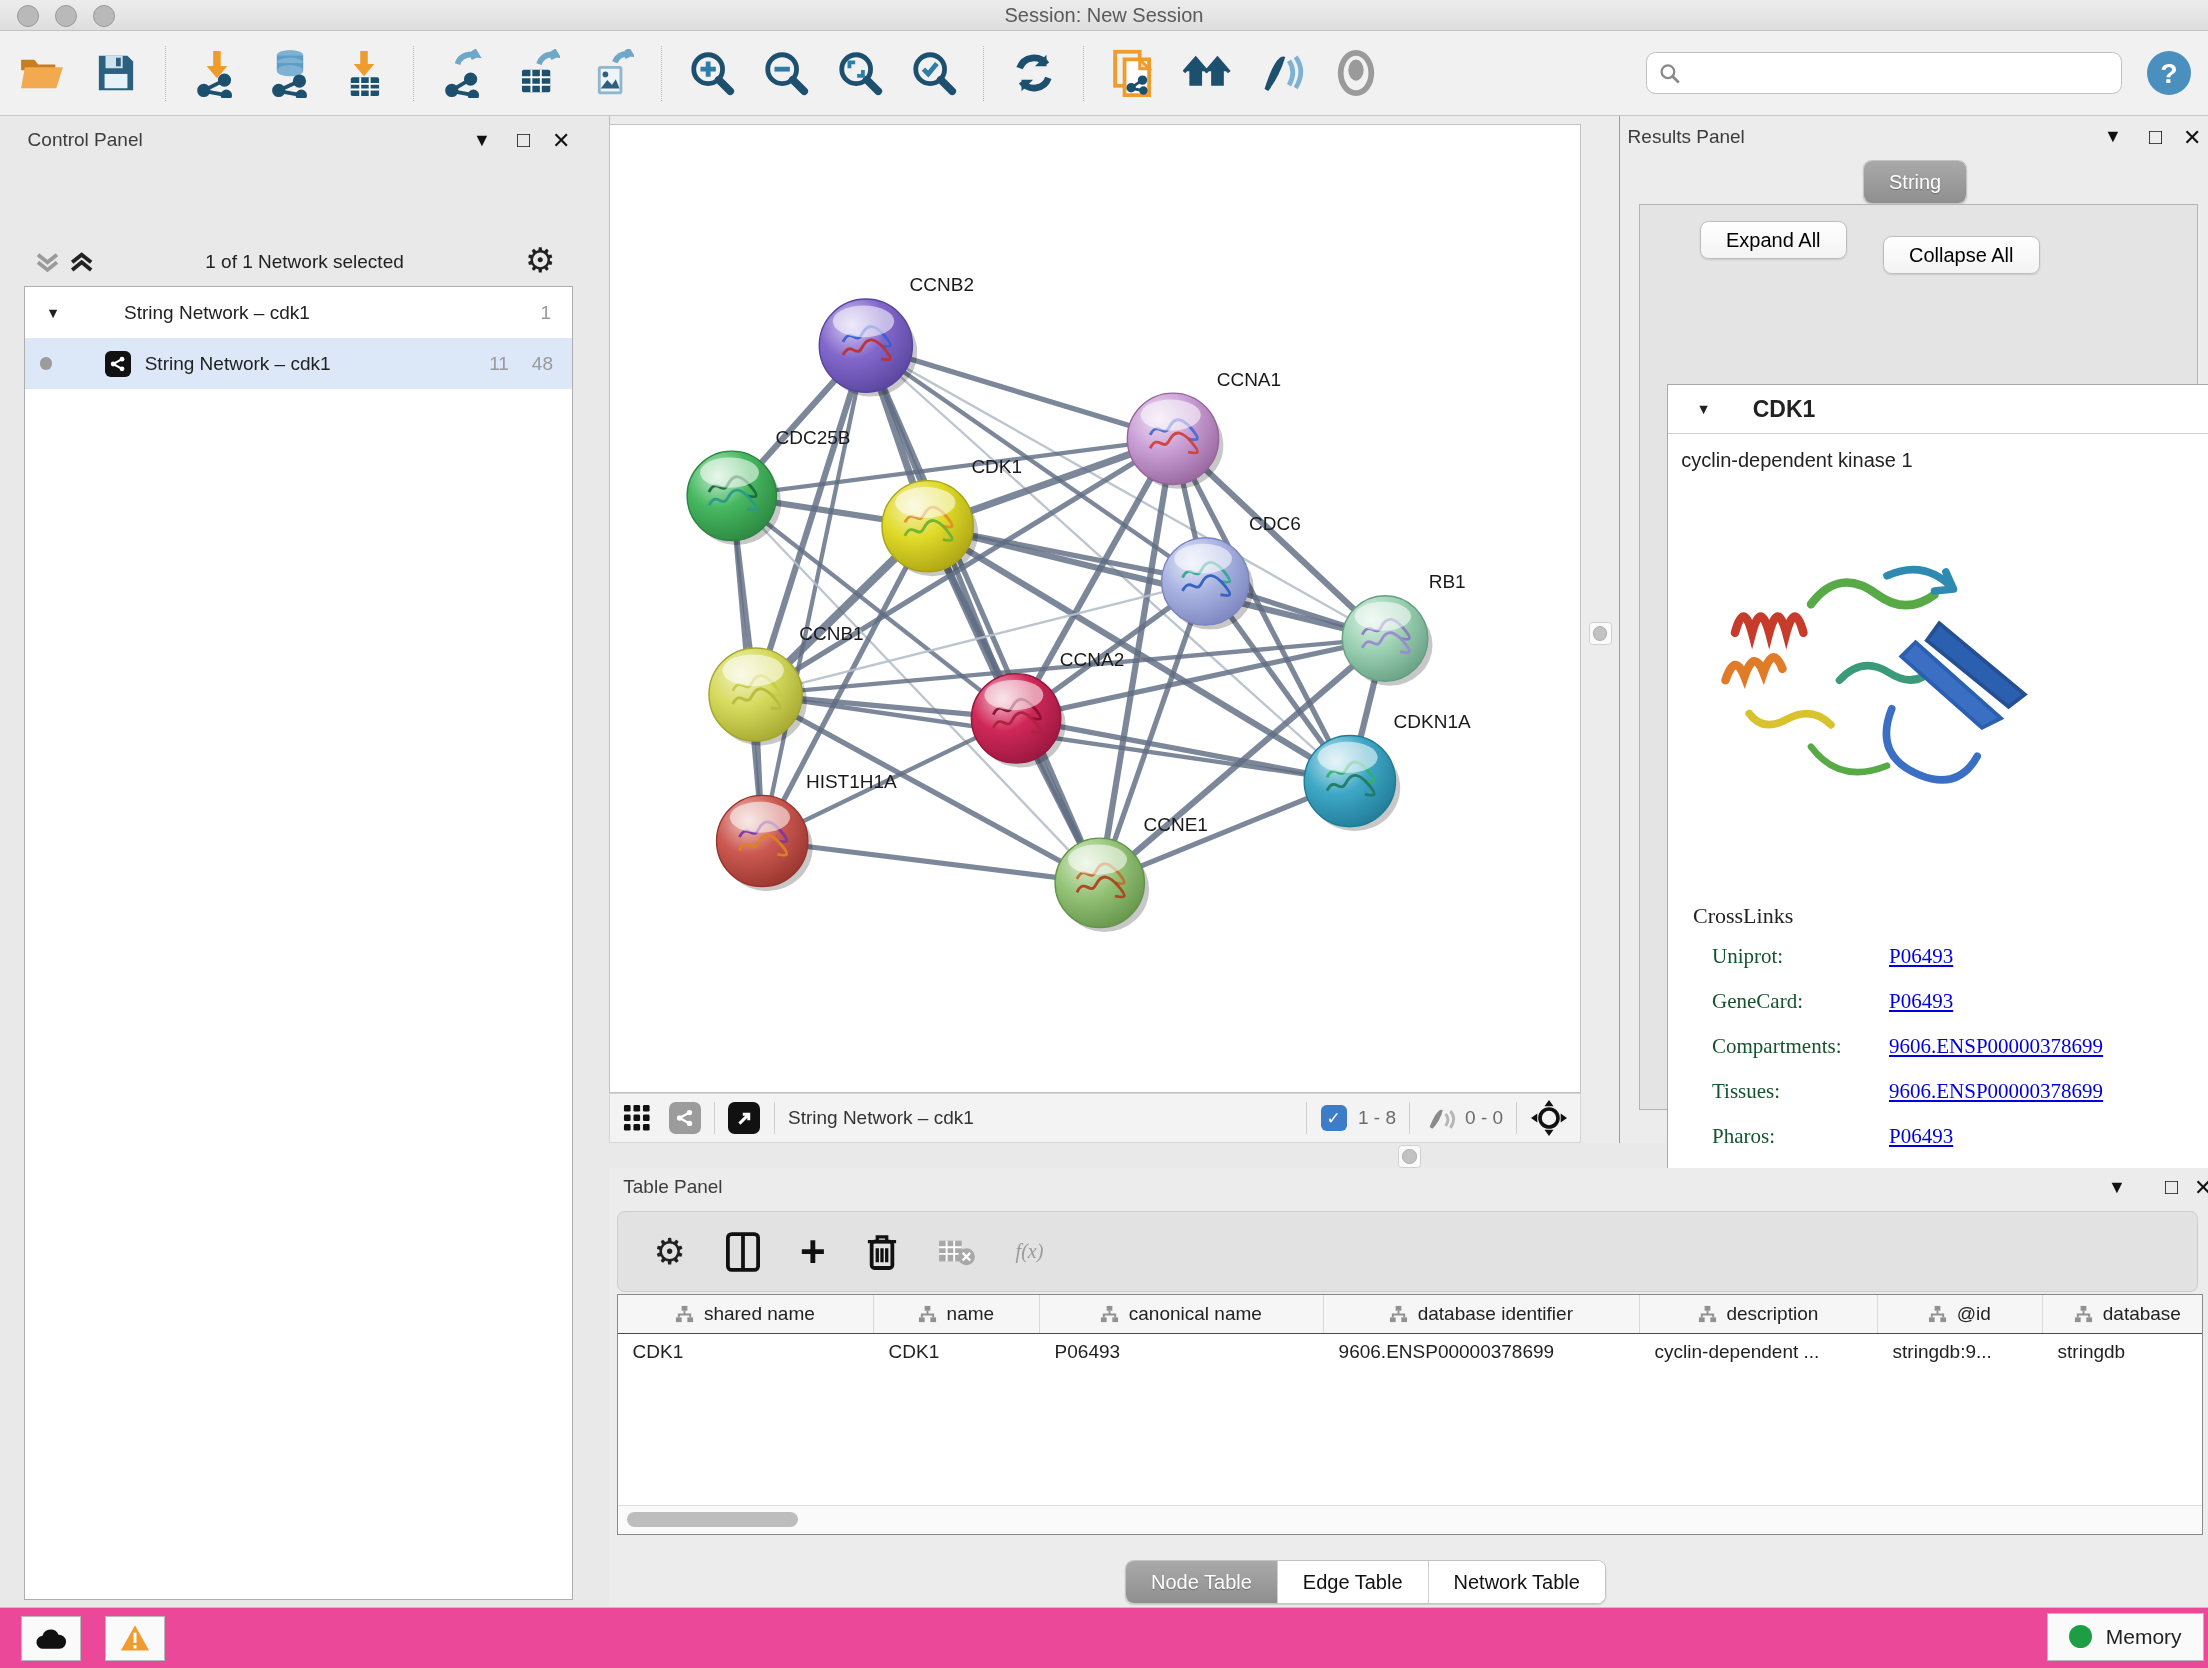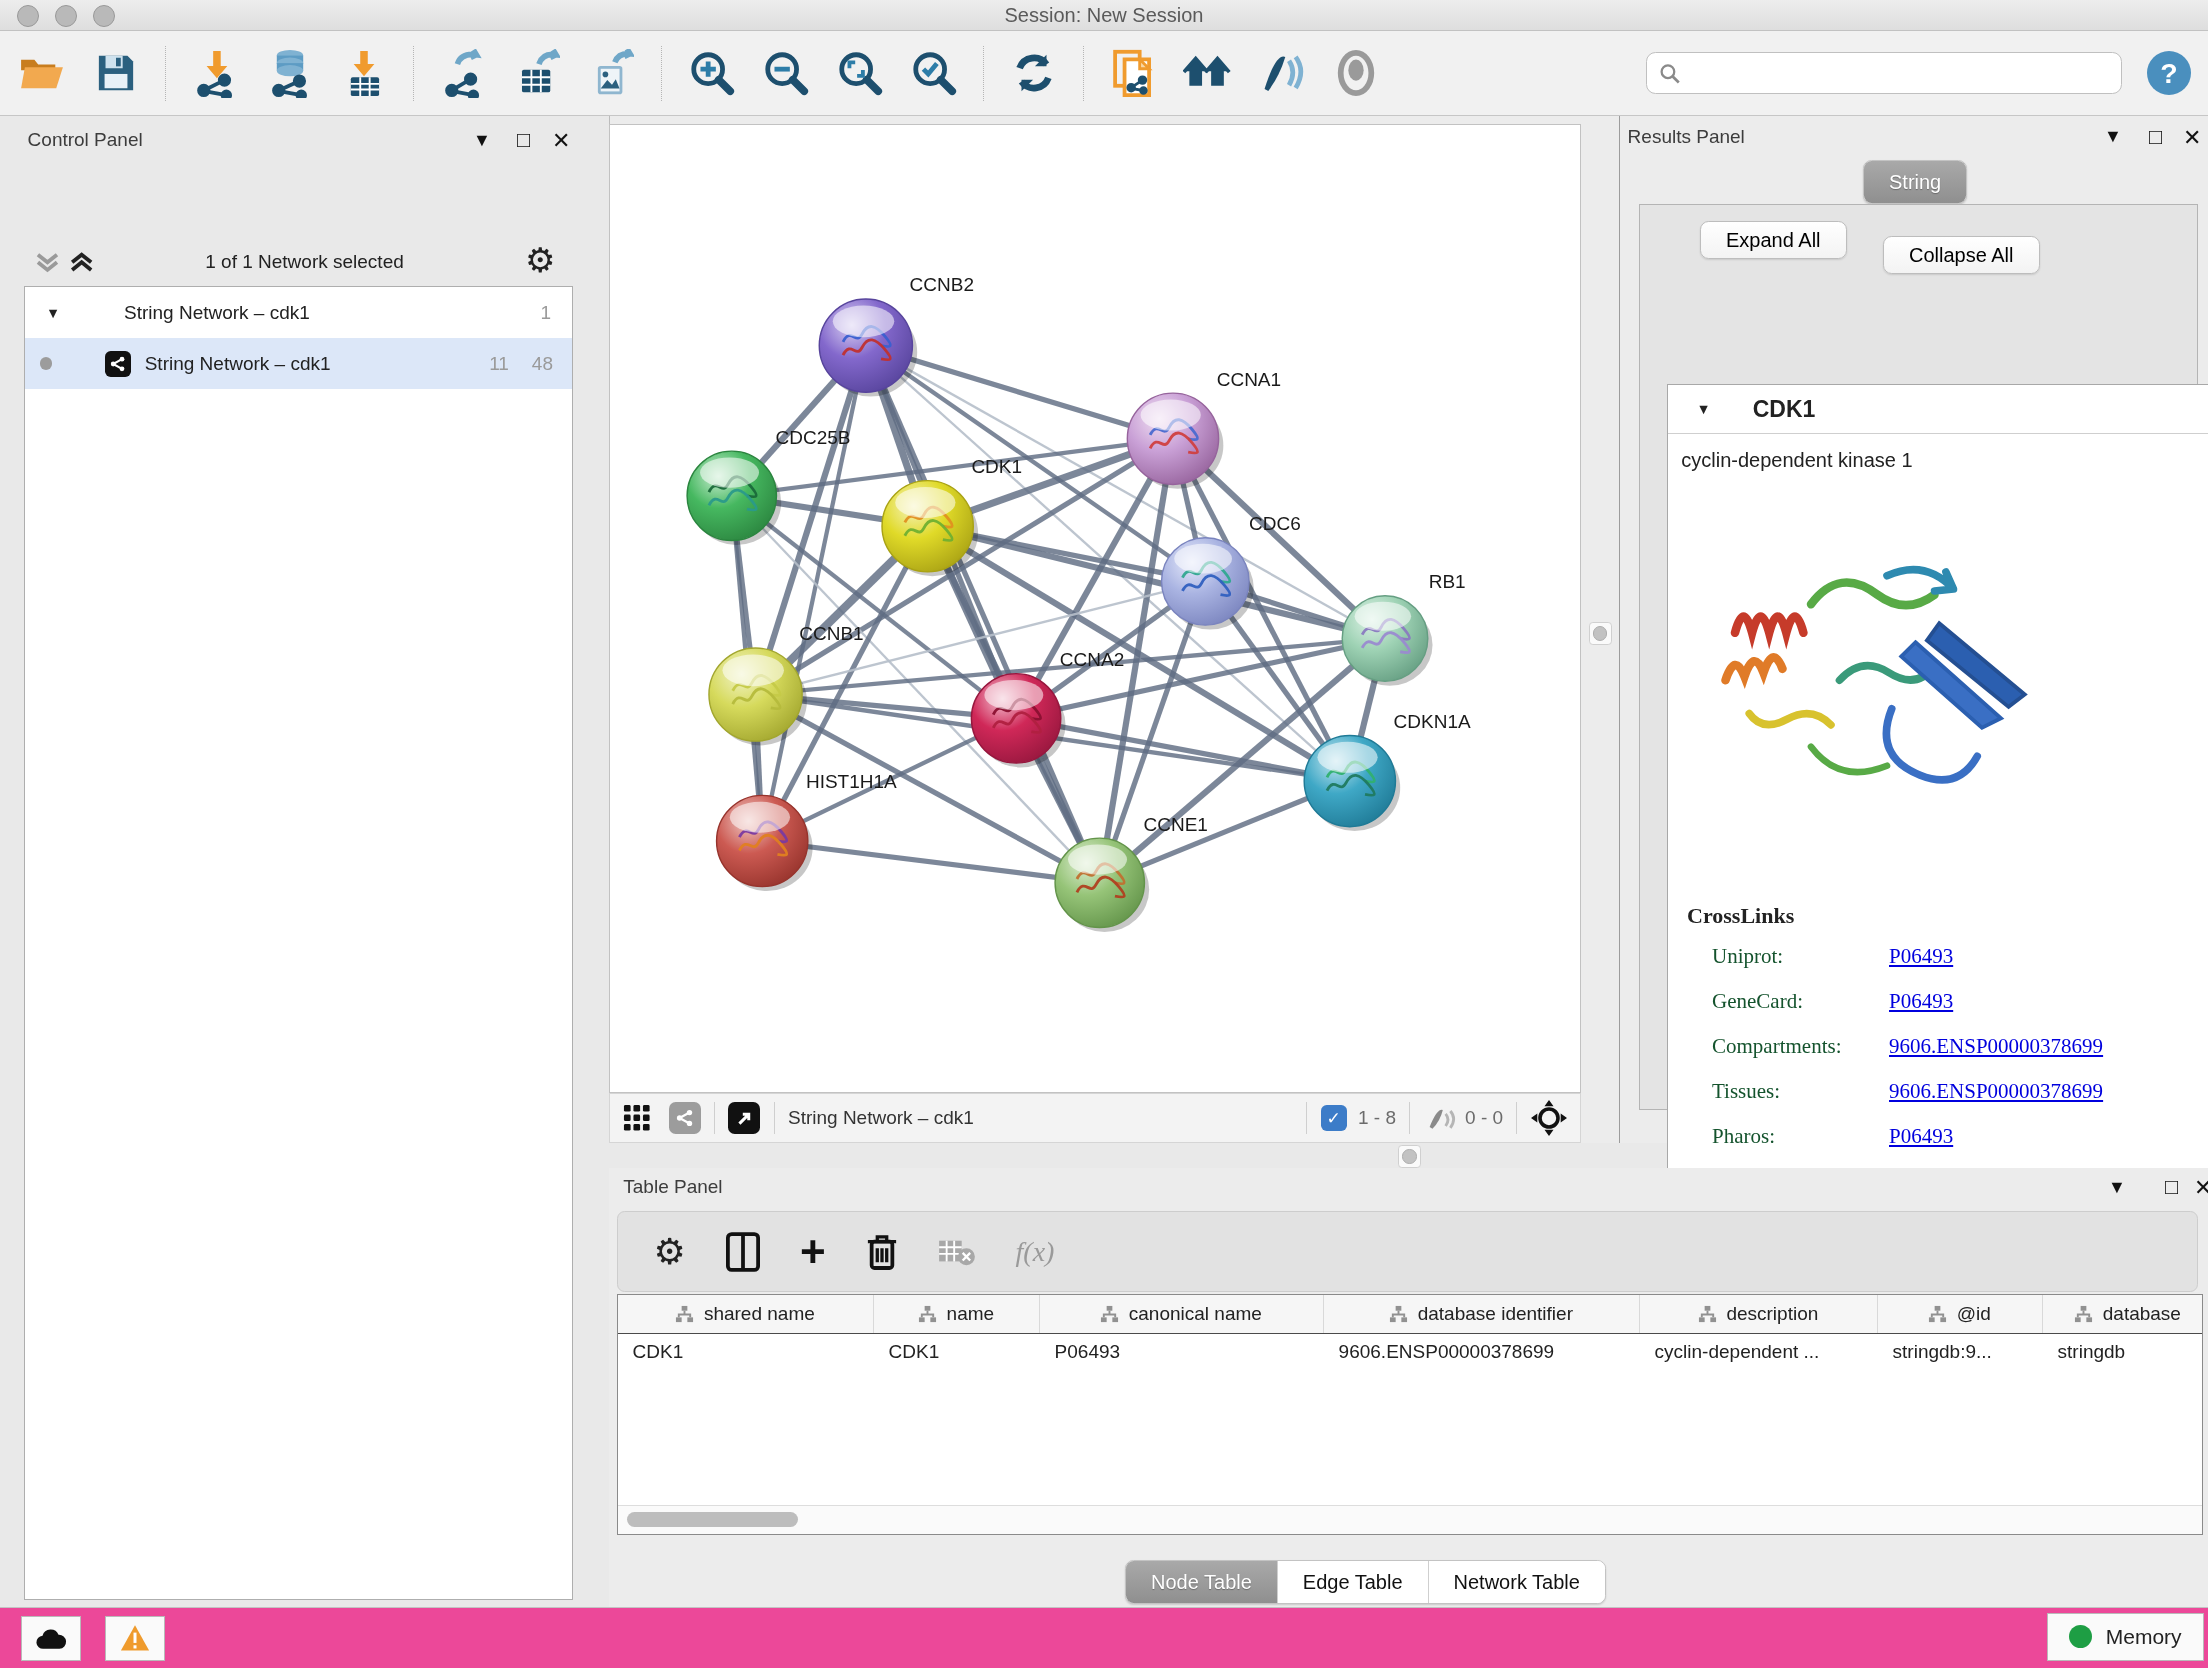--- a/index.html
+++ b/index.html
@@ -70,21 +70,21 @@
   #tp-toolbar{left:7.6px;top:43px;width:1581px;height:81px;background:#e2e2e2;border:1px solid #cdcdcd;
               border-radius:7.6px;box-sizing:border-box;display:flex;align-items:center;gap:40px;padding:0 36px;}
   #tp-table{left:7.6px;top:126px;width:1586px;height:241px;background:#fff;border:1.9px solid #8a8a8a;box-sizing:border-box;overflow:hidden;}
   #tp-head{display:flex;height:38px;background:#f6f6f6;border-bottom:1.9px solid #4a4a4a;}
   .th{display:flex;align-items:center;justify-content:center;gap:9.5px;border-right:1px solid #d9d9d9;
       font-size:19px;color:#222;box-sizing:border-box;overflow:hidden;white-space:nowrap;flex:0 0 auto;}
   #tp-row{display:flex;height:36px;align-items:center;}
   .td{padding-left:15px;font-size:19px;box-sizing:border-box;overflow:hidden;white-space:nowrap;flex:0 0 auto;}
   #tp-scroll{position:absolute;left:0;bottom:0;width:100%;height:28.5px;background:#fafafa;border-top:1px solid #ddd;}
   #tp-thumb{position:absolute;left:9.5px;top:6.7px;width:171px;height:15px;border-radius:7.6px;background:#bdbdbd;}
-  .fx{font-family:"Liberation Serif","DejaVu Serif",serif;font-style:italic;font-size:28px;color:#9a9a9a;}
+  .fx{font-family:"Liberation Serif","DejaVu Serif",serif;font-style:italic;font-size:20px;color:#9a9a9a;}
 
   
   #statusbar{left:0;top:1607px;width:2208px;height:61px;background:#ec4899;border-top:1px solid #c3c3c3;}
   .sbtn{width:58px;height:43px;background:#fafafa;border:1px solid #b9b9b9;display:flex;align-items:center;justify-content:center;}
   #membtn{width:155px;height:46px;background:#fafafa;border:1px solid #b9b9b9;display:flex;align-items:center;
           justify-content:center;gap:13.3px;font-size:21px;}
   #memdot{width:23px;height:23px;border-radius:50%;background:#1e9e44;}
 
   svg{display:block;}
   .netlabel{font-size:20px;fill:#1a1a1a;font-family:"Liberation Sans",sans-serif;}
@@ -596,21 +596,21 @@
             <path d="M120 120 q30 -40 70 -10 q30 22 60 0" stroke="#58aa46" stroke-width="9"></path>
             <path d="M150 200 q24 -26 52 -8 q28 18 48 -6" stroke="#3a9a7a" stroke-width="8"></path>
             <path d="M200 90 q40 -18 70 14 l-8 -18 m8 18 l-20 2" stroke="#2e8ab0" stroke-width="8"></path>
             <path d="M230 160 L320 240 L300 250 L215 175z" stroke="#2b5fb0" stroke-width="4" fill="#3a6fc4"></path>
             <path d="M255 140 L345 215 L328 228 L242 158z" stroke="#244f92" stroke-width="4" fill="#2b5fb0"></path>
             <path d="M205 230 q-20 50 30 70 q40 16 60 -20" stroke="#3a6fc4" stroke-width="8"></path>
             <path d="M120 270 q30 40 80 20" stroke="#58aa46" stroke-width="7"></path>
           </g>
         </svg>
 
-        <div class="abs serif" style="left:19px;top:518px;font-size:22px;font-weight:bold;">CrossLinks</div>
+        <div class="abs serif" style="left:25px;top:518px;font-size:22px;font-weight:normal;">CrossLinks</div>
         <div id="crosslinks" class="abs" style="left:44px;top:559px;width:476px;">
             <div style="display: flex; height: 45px; align-items: flex-start;">
               <span class="xlabel" style="width: 177px;">Uniprot:</span>
               <a class="xlink" href="#">P06493</a>
             </div>
             <div style="display: flex; height: 45px; align-items: flex-start;">
               <span class="xlabel" style="width: 177px;">GeneCard:</span>
               <a class="xlink" href="#">P06493</a>
             </div>
             <div style="display: flex; height: 45px; align-items: flex-start;">

